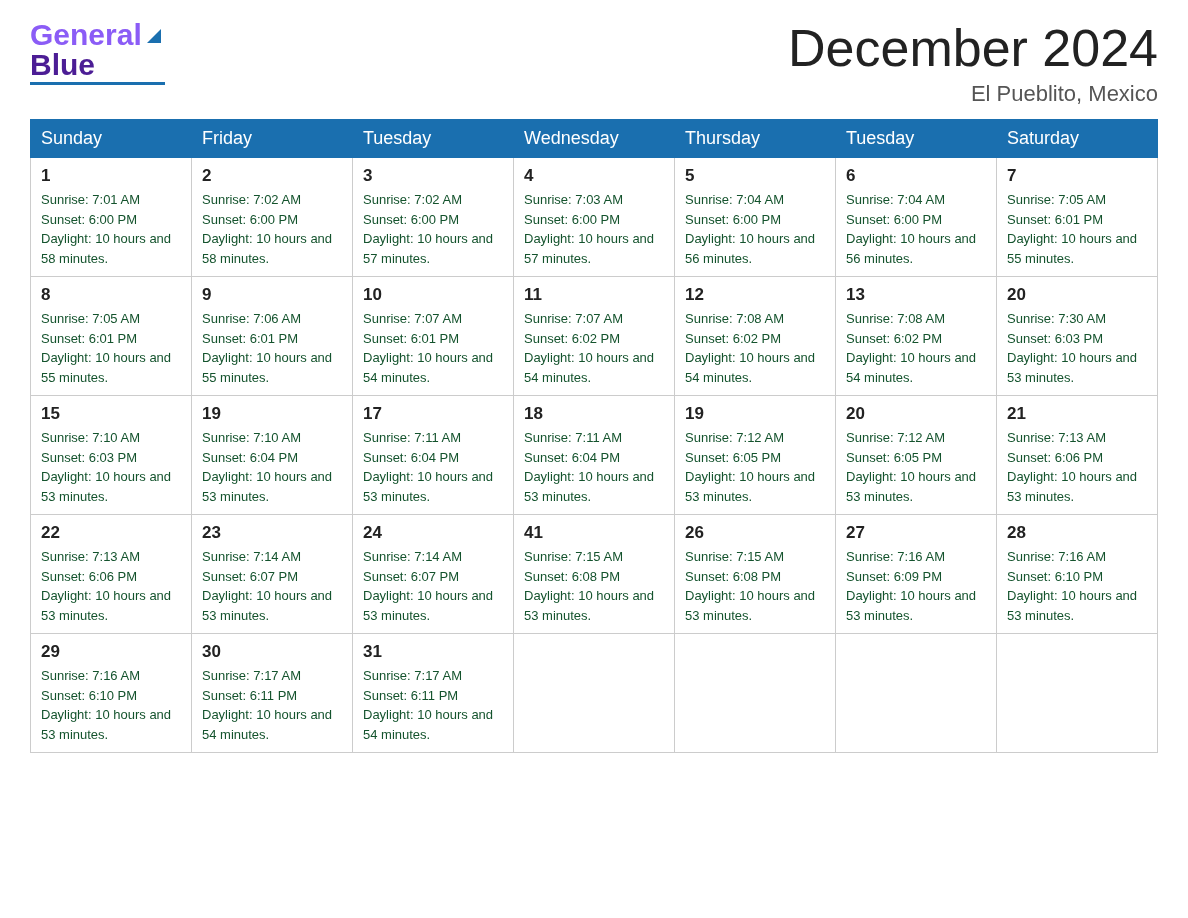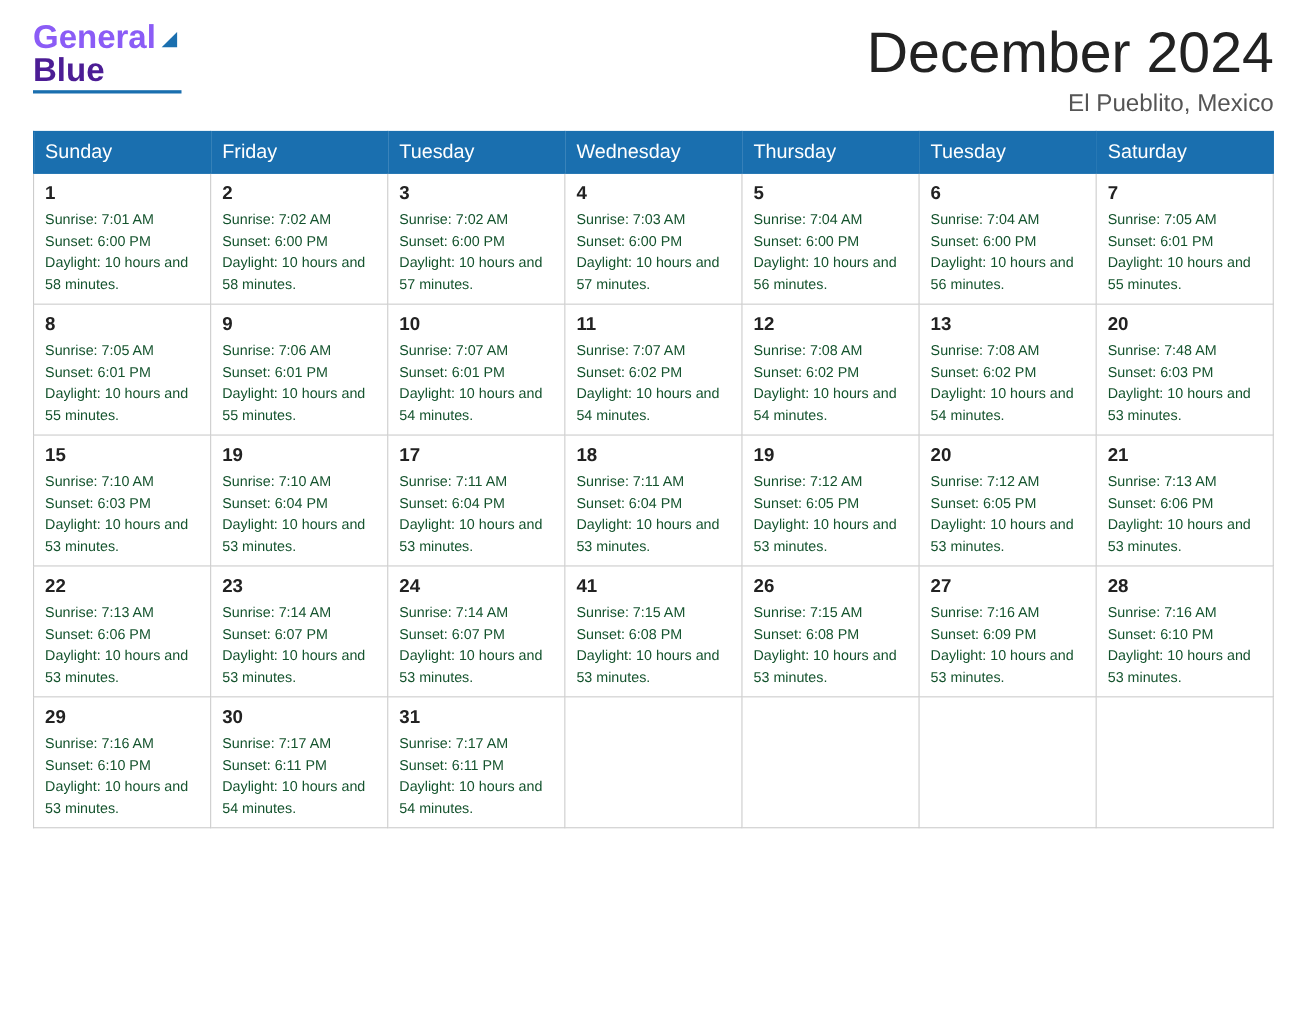--- a/index.html
+++ b/index.html
@@ -213,21 +213,21 @@
         <span class="day-num">13</span>
         <div class="day-info">
           <span>Sunrise: 7:08 AM</span><br>
           <span>Sunset: 6:02 PM</span><br>
           <span>Daylight: 10 hours and 54 minutes.</span>
         </div>
       </td>
         <td>
         <span class="day-num">20</span>
         <div class="day-info">
-          <span>Sunrise: 7:48 AM</span><br>
+          <span>Sunrise: 7:30 AM</span><br>
           <span>Sunset: 6:03 PM</span><br>
           <span>Daylight: 10 hours and 53 minutes.</span>
         </div>
       </td>
       </tr>
       <tr>
         <td>
         <span class="day-num">15</span>
         <div class="day-info">
           <span>Sunrise: 7:10 AM</span><br>

